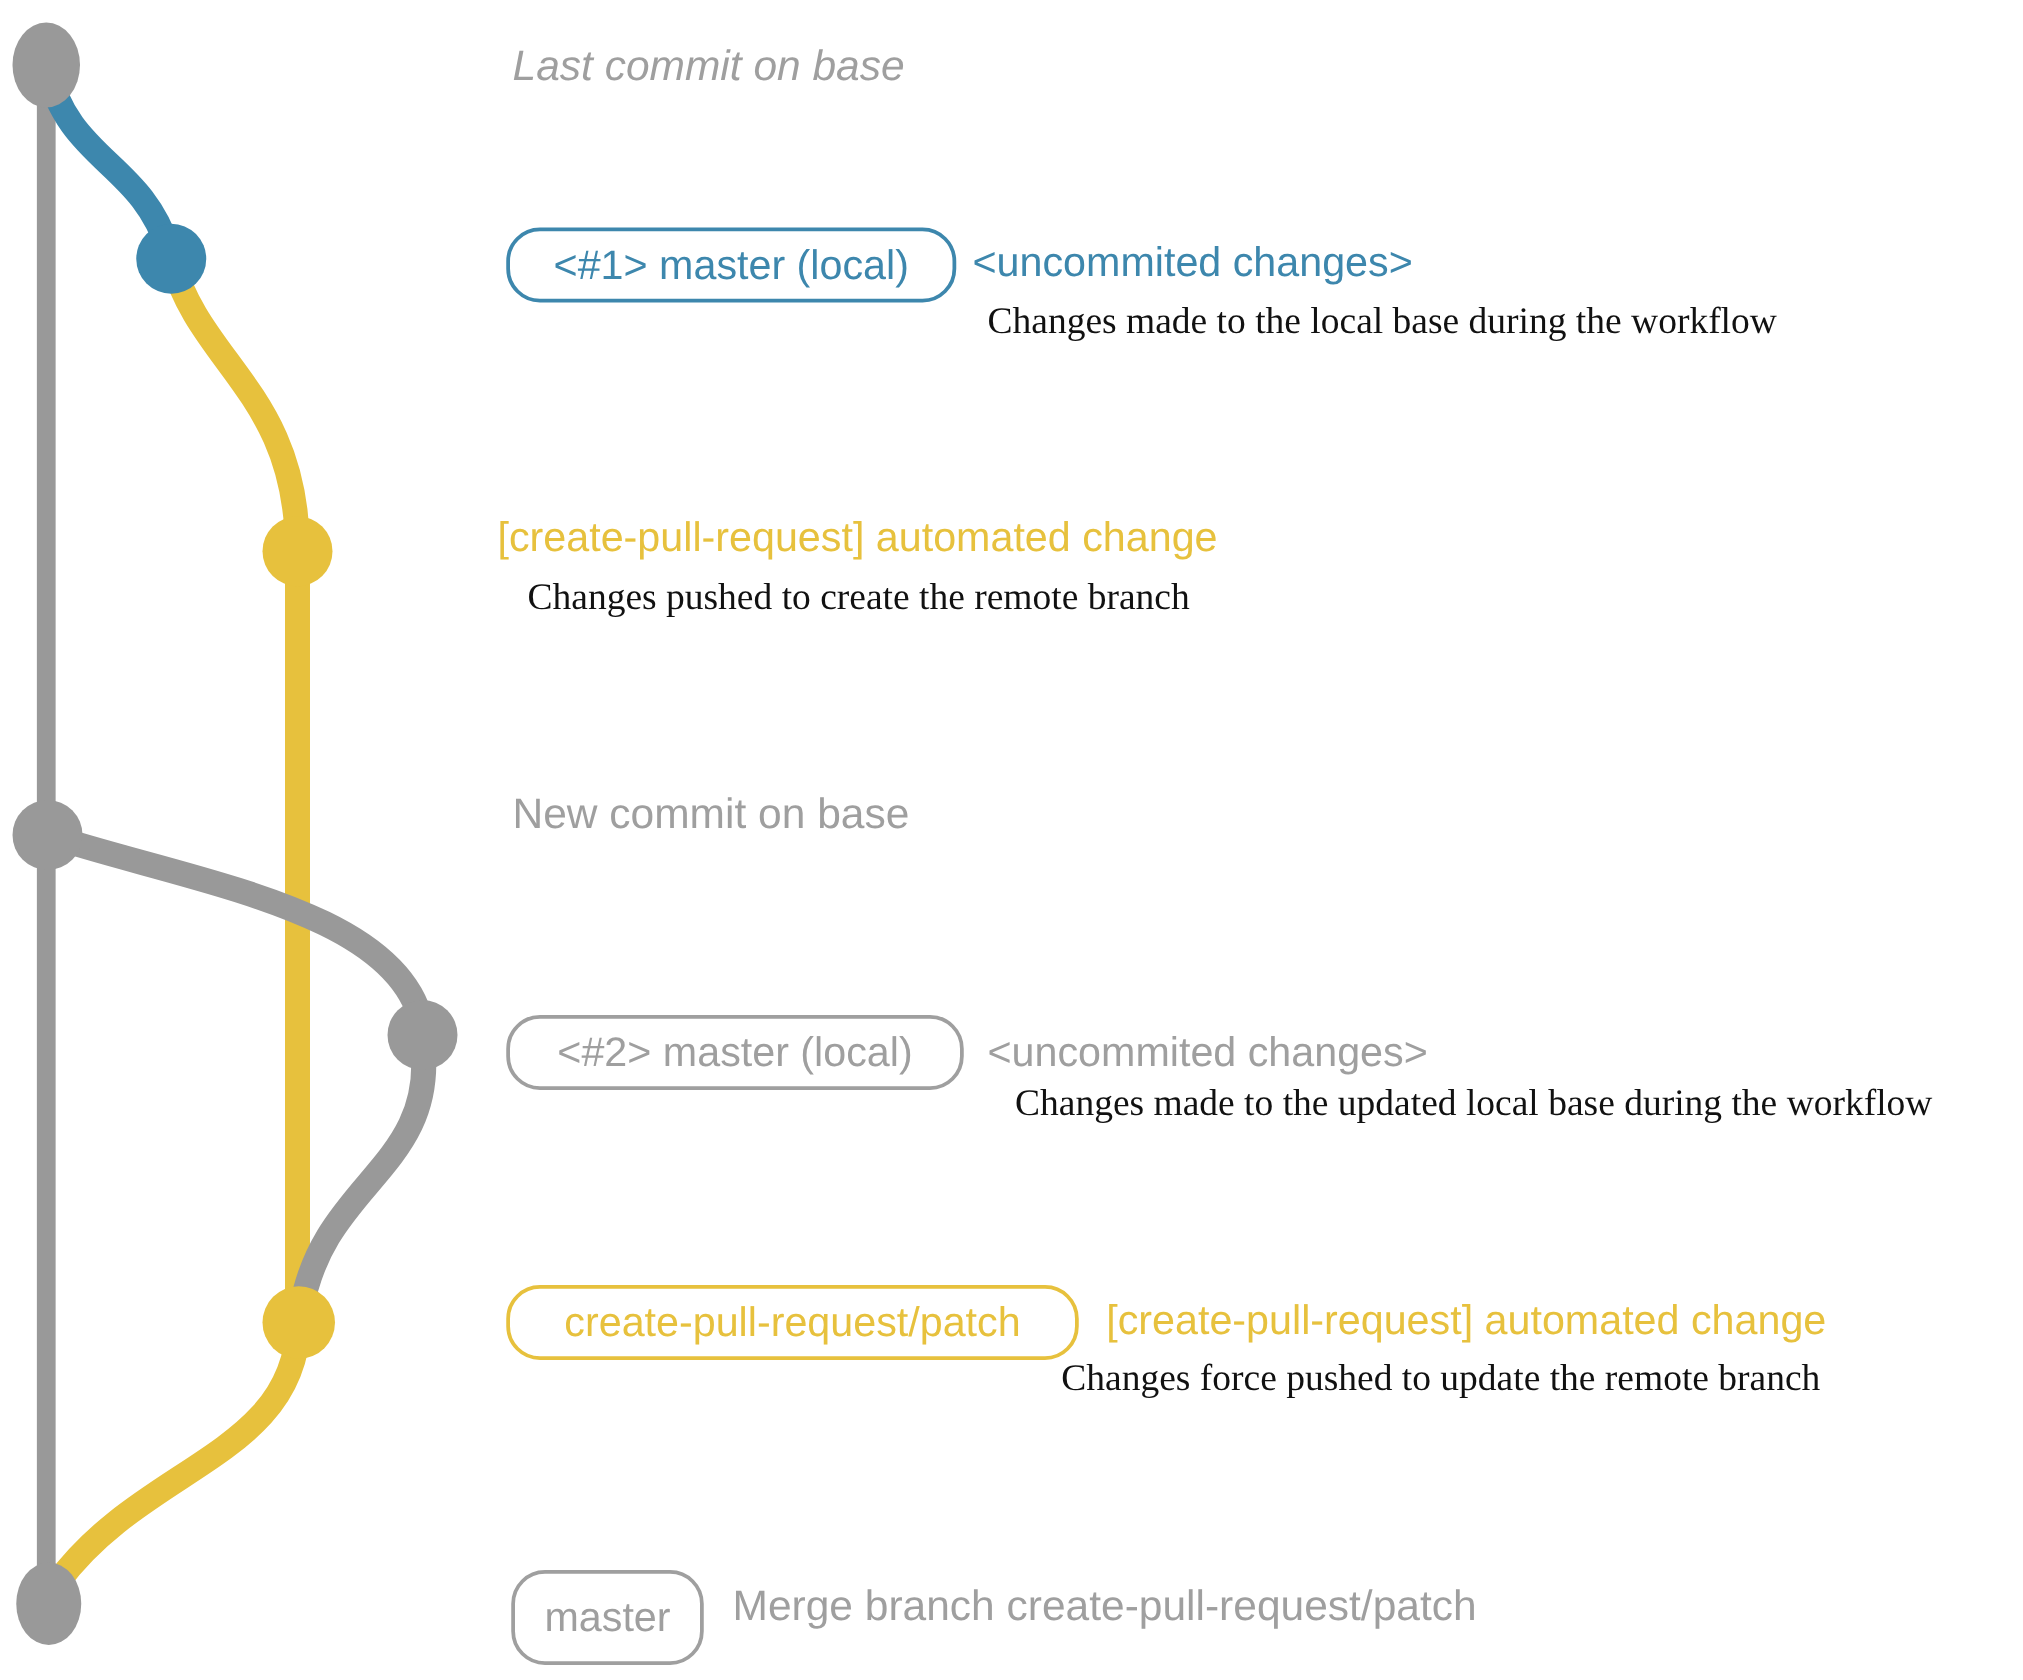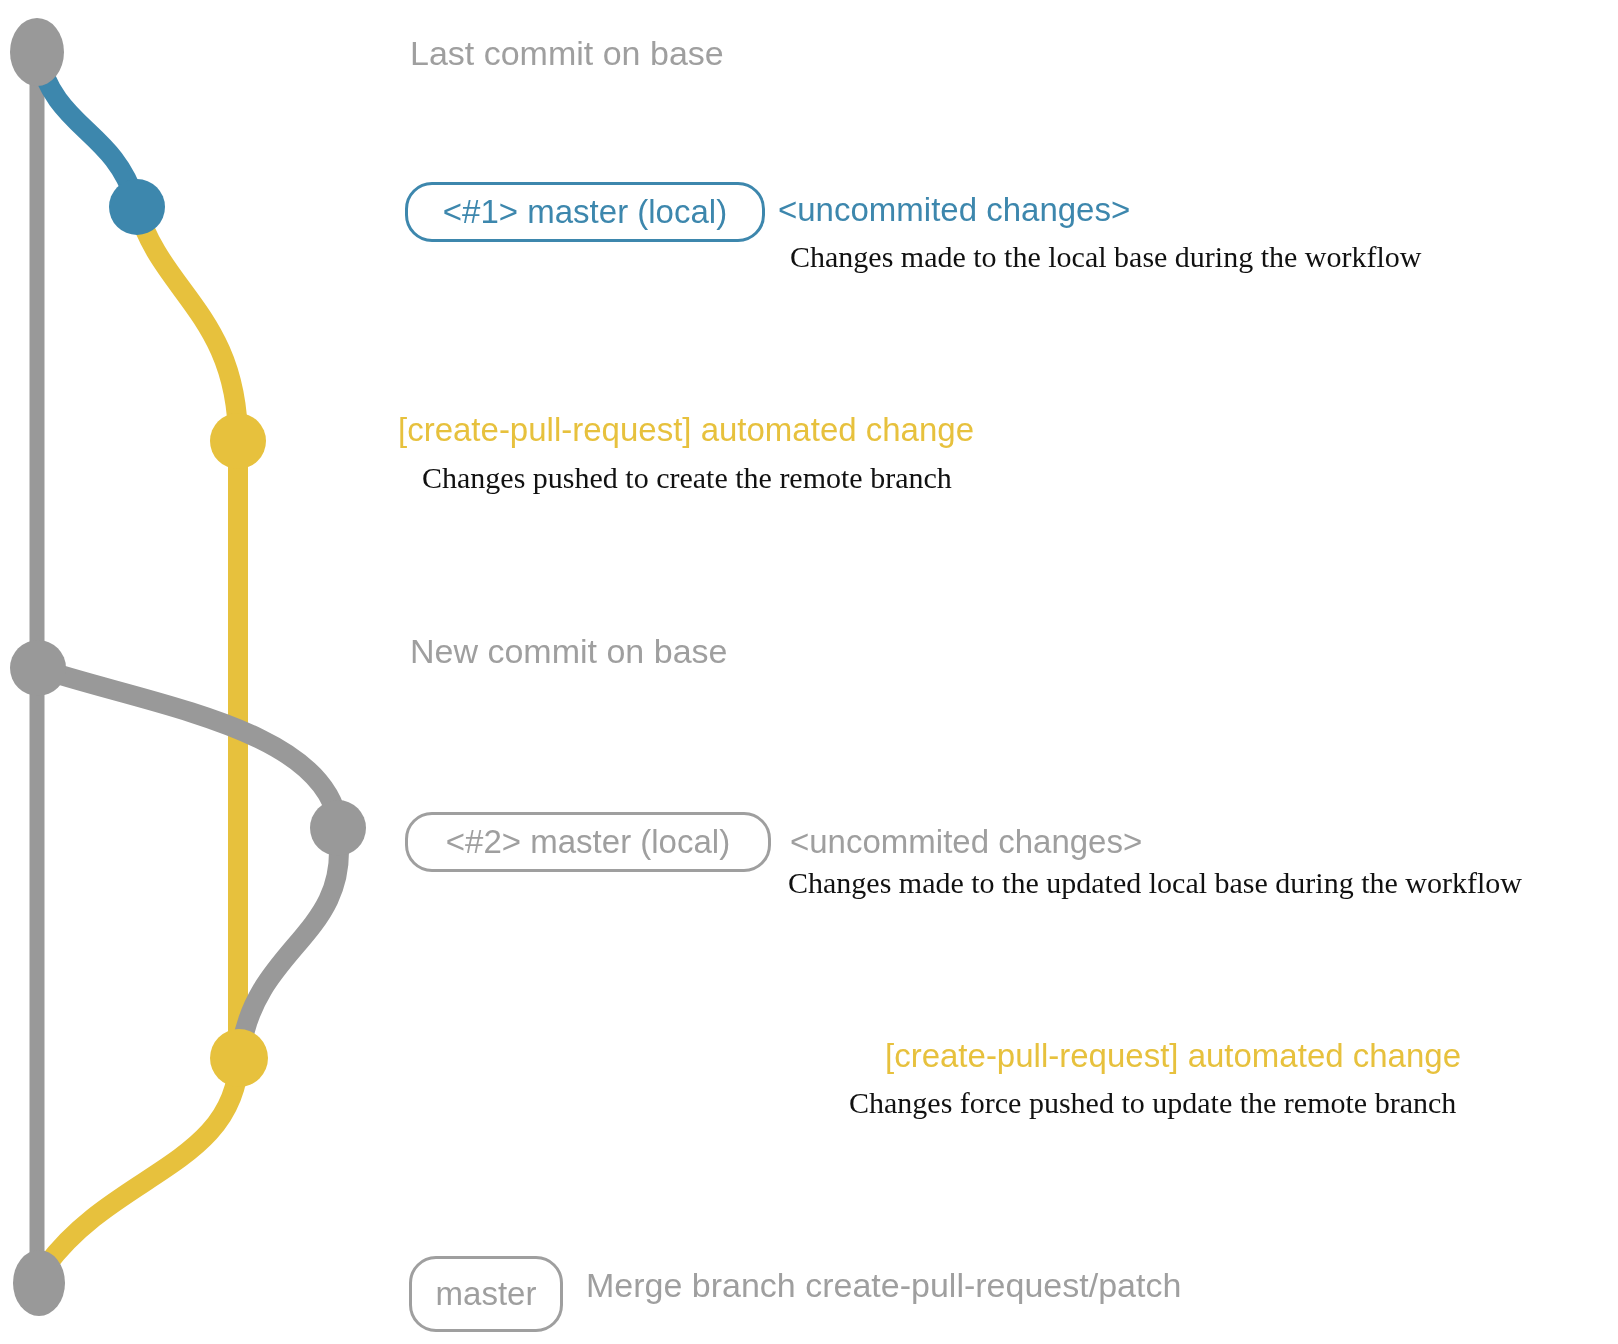--- a/index.html
+++ b/index.html
@@ -76,34 +76,35 @@
 
     <ellipse cx="37" cy="52" rx="27" ry="34" fill="#999999"></ellipse>
     <circle cx="137" cy="207" r="28" fill="#3d87ad"></circle>
     <circle cx="238" cy="441" r="28" fill="#e7c13d"></circle>
     <circle cx="38" cy="668" r="28" fill="#999999"></circle>
     <circle cx="338" cy="828" r="28" fill="#999999"></circle>
     <circle cx="239" cy="1058" r="29" fill="#e7c13d"></circle>
     <ellipse cx="39" cy="1283" rx="26" ry="33" fill="#999999"></ellipse>
   </svg>
 
-  <div class="txt hdr" style="left:410px; top:35px;">Last commit on base</div>
+  <div class="txt hdr" style="left:410px; top:35px;font-style:italic;">Last commit on base</div>
 
   <div class="badge blue" style="left:405px; top:182px; width:360px; height:60px;">&lt;#1&gt; master (local)</div>
   <div class="txt companion-blue" style="left:778px; top:192px;">&lt;uncommited changes&gt;</div>
   <div class="txt note" style="left:790px; top:240px;">Changes made to the local base during the workflow</div>
 
   <div class="txt companion-yellow" style="left:398px; top:412px;">[create-pull-request] automated change</div>
   <div class="txt hdr" style="left:410px; top:633px;">New commit on base</div>
 
   <div class="txt note" style="left:422px; top:461px;">Changes pushed to create the remote branch</div>
 
   <div class="badge gray" style="left:405px; top:812px; width:366px; height:60px;">&lt;#2&gt; master (local)</div>
   <div class="txt companion-gray" style="left:790px; top:824px;">&lt;uncommited changes&gt;</div>
-  <div class="txt note" style="left:788px; top:866px;text-align:right;">Changes made to the updated local base during the workflow</div>
+  <div class="txt note" style="left:812px; top:866px;text-align:right;">Changes made to the updated local base during the workflow</div>
 
+  <div class="badge yellow" style="left:405px; top:1028px; width:458px; height:60px;">create-pull-request/patch</div>
   <div class="txt companion-yellow" style="left:885px; top:1038px;">[create-pull-request] automated change</div>
   <div class="txt note" style="left:849px; top:1086px;">Changes force pushed to update the remote branch</div>
 
   <div class="badge gray" style="left:409px; top:1256px; width:154px; height:76px;">master</div>
   <div class="txt companion-gray" style="left:586px; top:1267px; font-size:34px;">Merge branch create-pull-request/patch</div>
 
 </div>
 
 </body></html>

